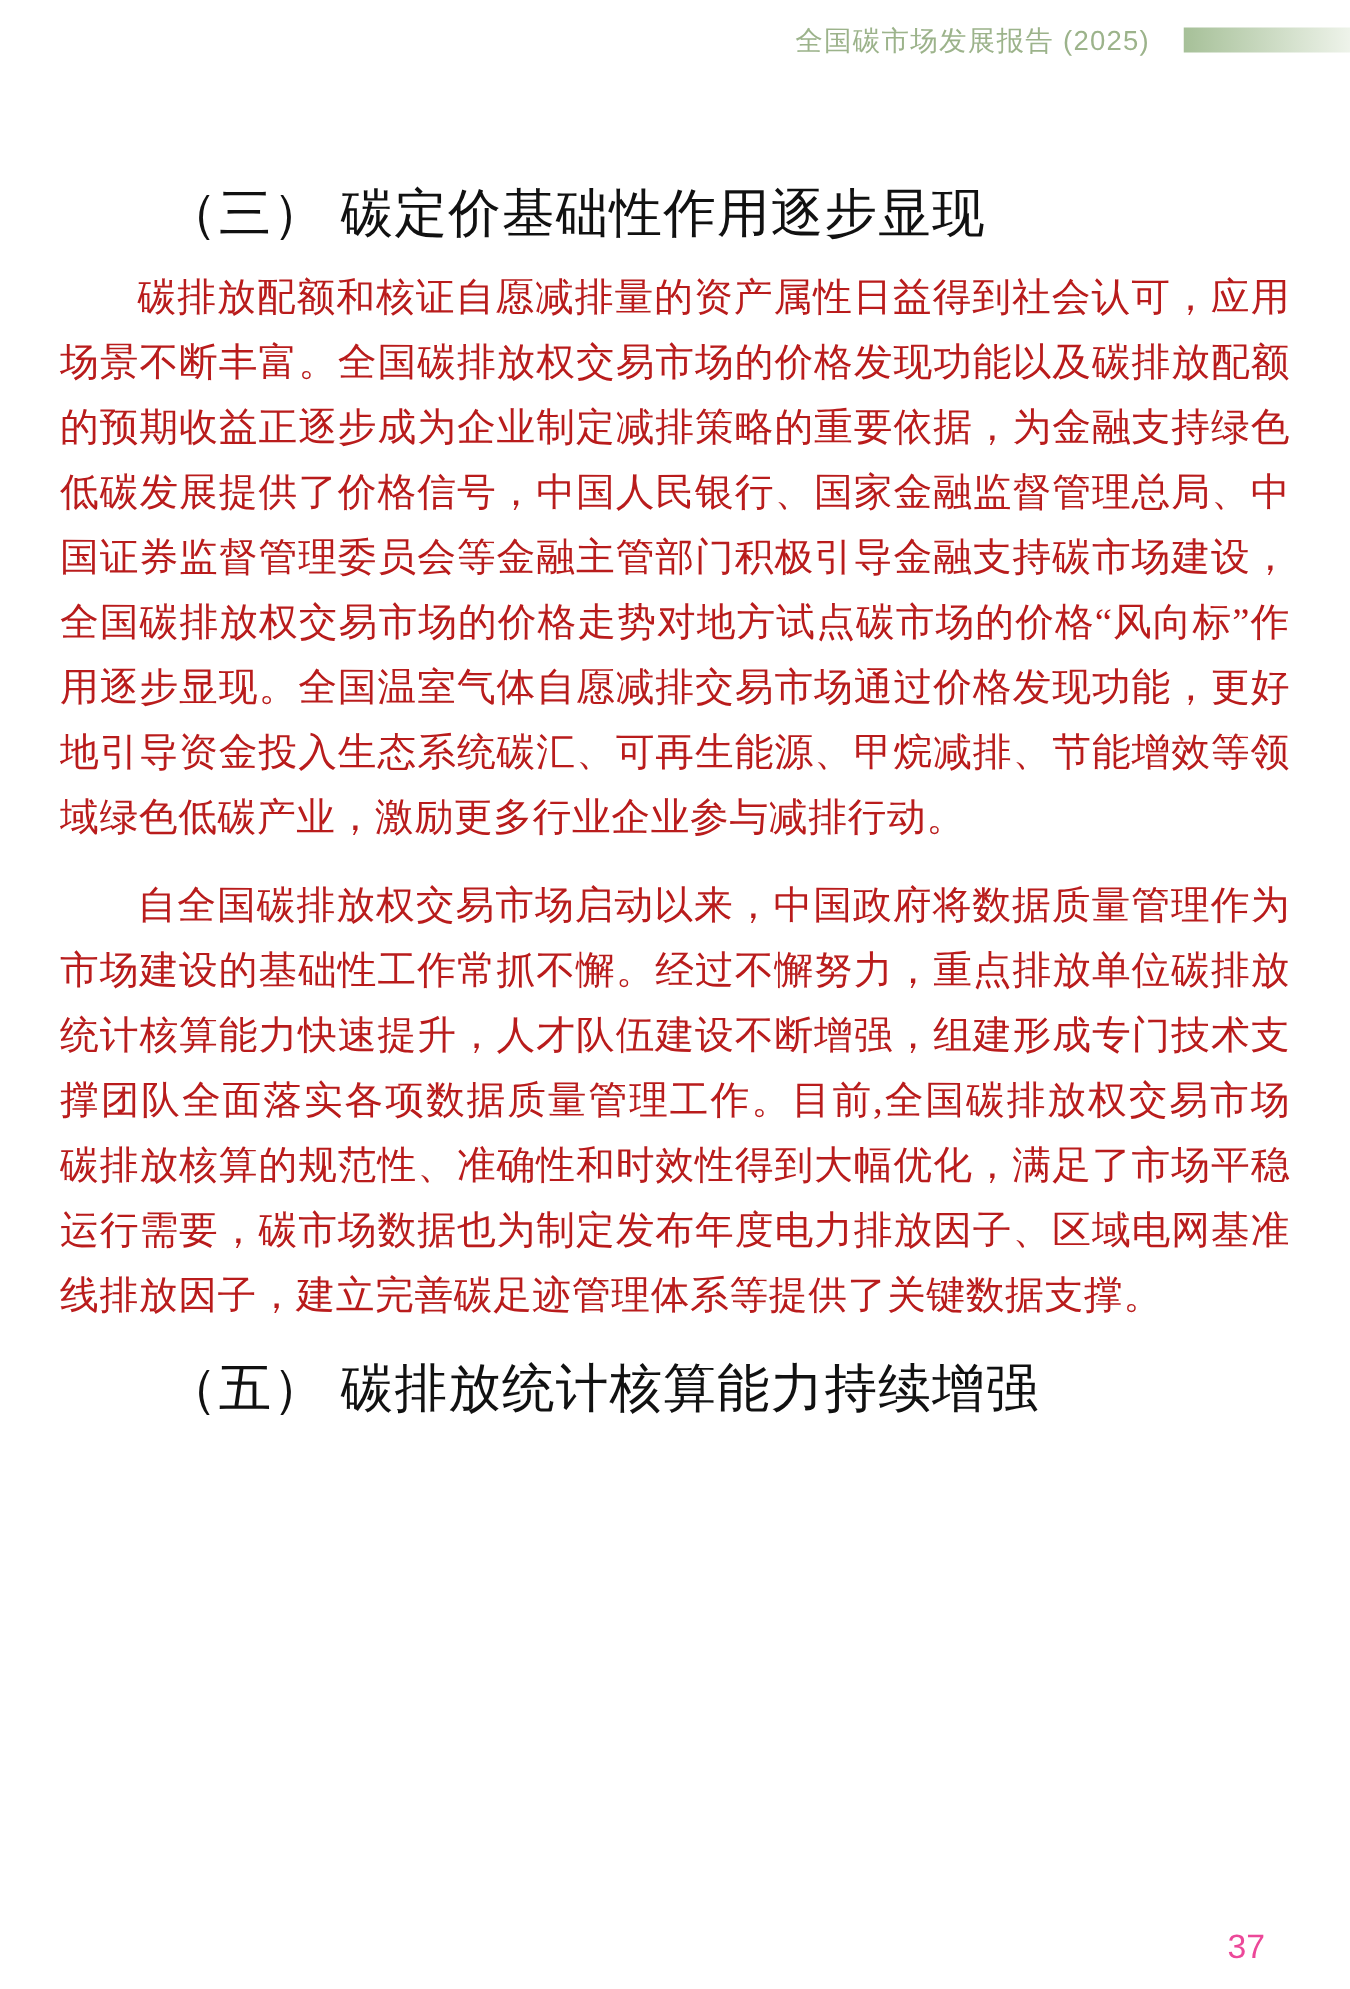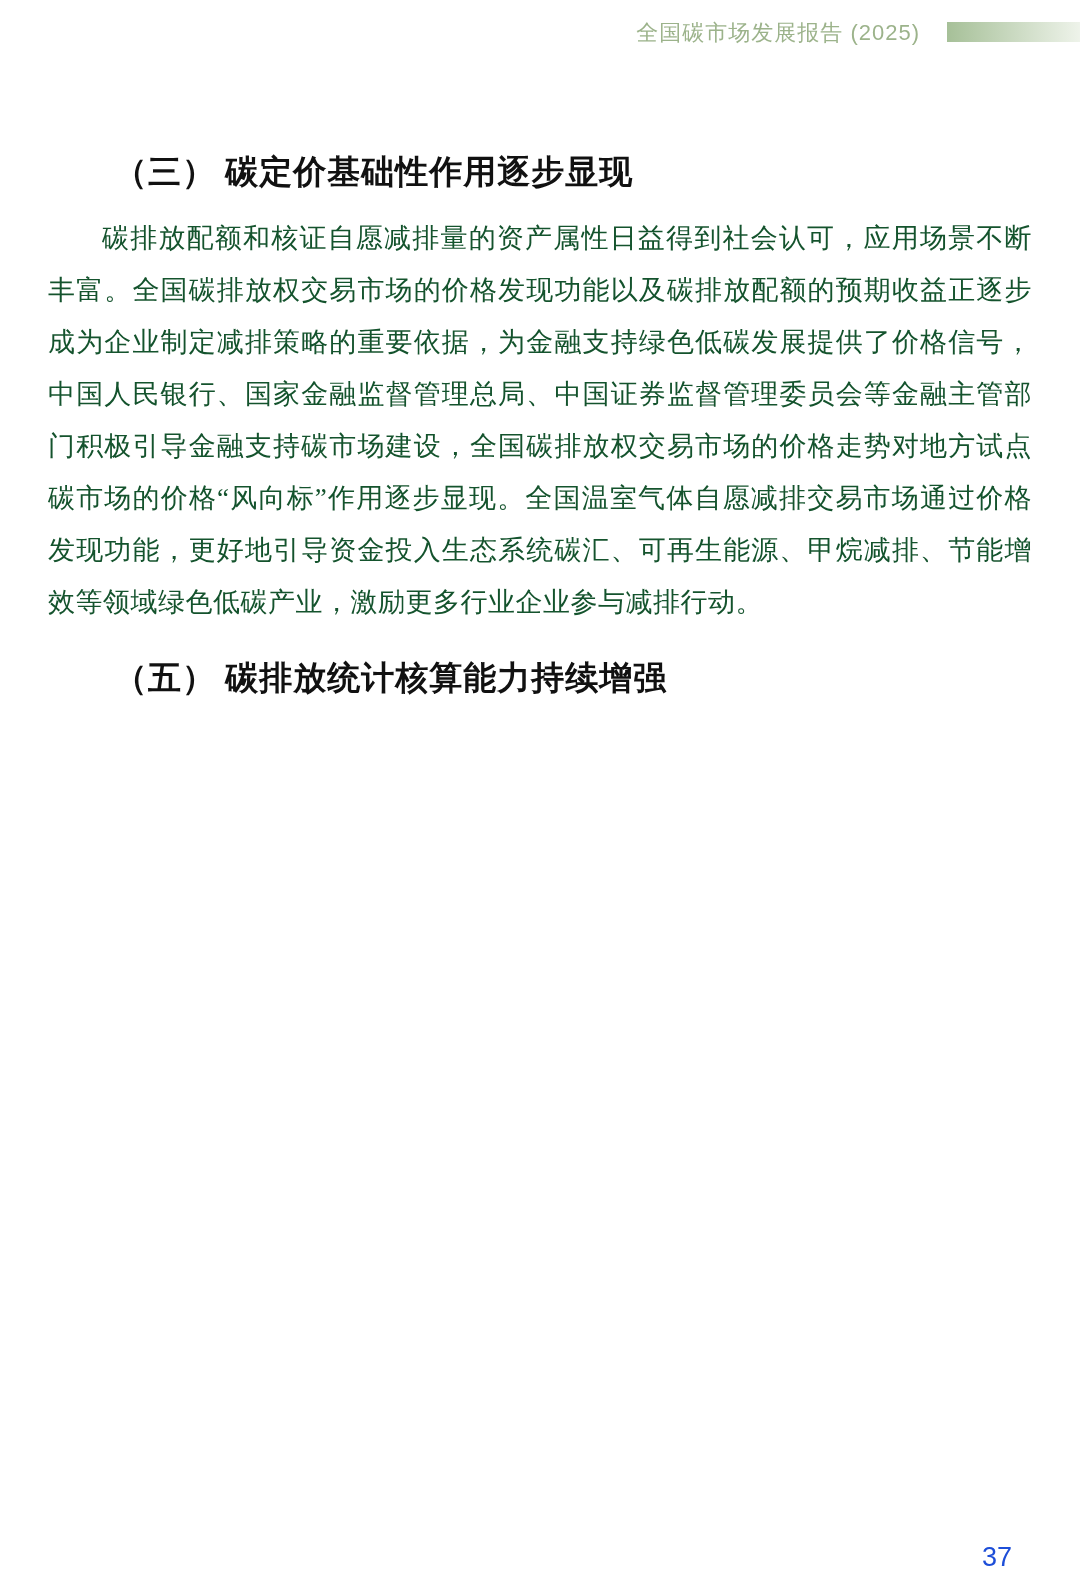--- a/index.html
+++ b/index.html
@@ -37,68 +37,69 @@
     right: 0;
     width: 133px;
     height: 20px;
     background: linear-gradient(to right, var(--bar-start, #a6c098), var(--bar-end, #eef3ea));
   }
   
   .content {
     margin: 0 48px;
   }
   .section-heading {
-    font-size: 33px;
+    font-size: 42px;
     line-height: 44px;
-    font-weight: 700;
+    font-weight: 400;
     color: #111111;
     text-indent: 2em;
     margin: 28px 0 0 0;
     letter-spacing: 1px;
   }
   .section-heading.first {
     margin-top: 95px;
   }
   .section-body {
-    font-size: 27px;
+    font-size: 31px;
     line-height: 52px;
     text-align: justify;
     text-indent: 2em;
     margin: 18px 0 0 0;
-    color: #14532d;
+    color: #b91c1c;
     letter-spacing: 0.5px;
   }
   
   .page-number {
     position: absolute;
     right: 68px;
     bottom: 18px;
     font-family: "Liberation Sans", sans-serif;
     font-size: 27px;
-    color: #1d4ed8;
+    color: #ec4899;
   }
 </style>
 </head>
 <body>
 
 <div class="page">
 
   <div class="page-header">
     <div class="header-title">全国碳市场发展报告 (2025)</div>
     <div class="header-bar"></div>
   </div>
 
   <div class="content">
 
     <div>
       <h2 class="section-heading first">（三） 碳定价基础性作用逐步显现</h2>
       <p class="section-body">碳排放配额和核证自愿减排量的资产属性日益得到社会认可，应用场景不断丰富。全国碳排放权交易市场的价格发现功能以及碳排放配额的预期收益正逐步成为企业制定减排策略的重要依据，为金融支持绿色低碳发展提供了价格信号，中国人民银行、国家金融监督管理总局、中国证券监督管理委员会等金融主管部门积极引导金融支持碳市场建设，全国碳排放权交易市场的价格走势对地方试点碳市场的价格“风向标”作用逐步显现。全国温室气体自愿减排交易市场通过价格发现功能，更好地引导资金投入生态系统碳汇、可再生能源、甲烷减排、节能增效等领域绿色低碳产业，激励更多行业企业参与减排行动。</p>
     </div>
 
     <div>
+      <p class="section-body">自全国碳排放权交易市场启动以来，中国政府将数据质量管理作为市场建设的基础性工作常抓不懈。经过不懈努力，重点排放单位碳排放统计核算能力快速提升，人才队伍建设不断增强，组建形成专门技术支撑团队全面落实各项数据质量管理工作。目前,全国碳排放权交易市场碳排放核算的规范性、准确性和时效性得到大幅优化，满足了市场平稳运行需要，碳市场数据也为制定发布年度电力排放因子、区域电网基准线排放因子，建立完善碳足迹管理体系等提供了关键数据支撑。</p>
     </div>
 
     <div>
       <h2 class="section-heading">（五） 碳排放统计核算能力持续增强</h2>
     </div>
 
   </div>
 
   <div class="page-number">37</div>
 

